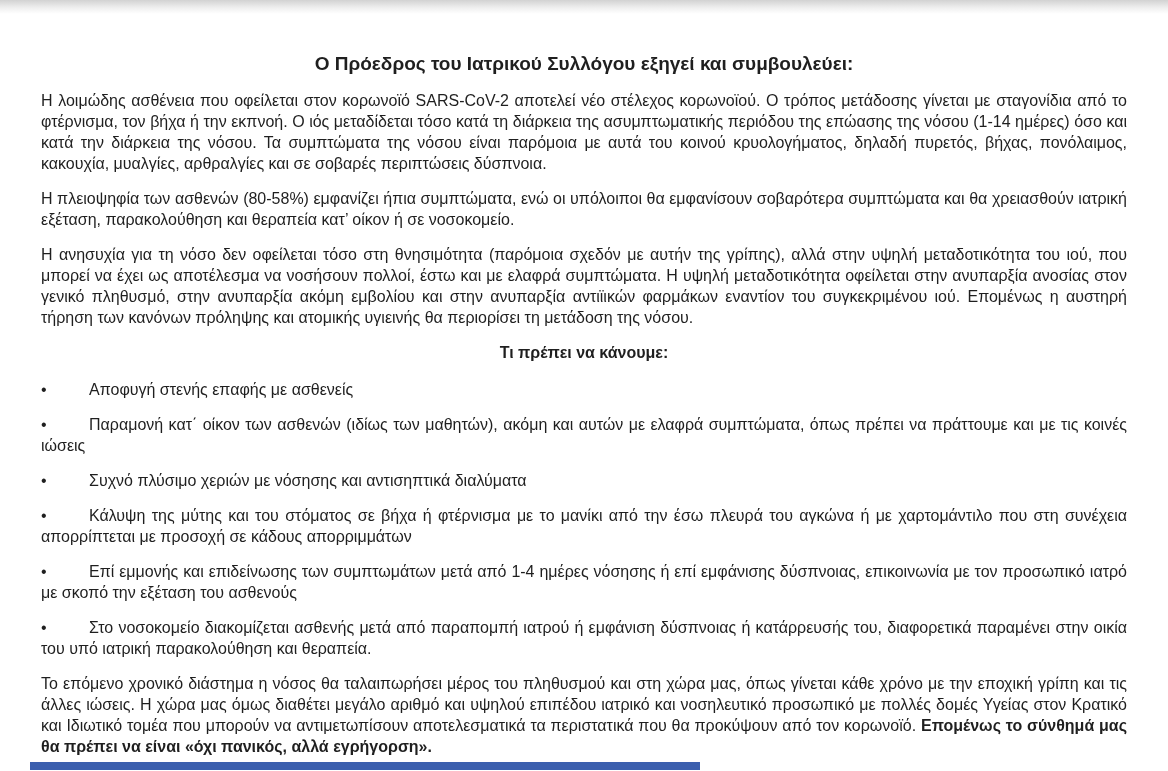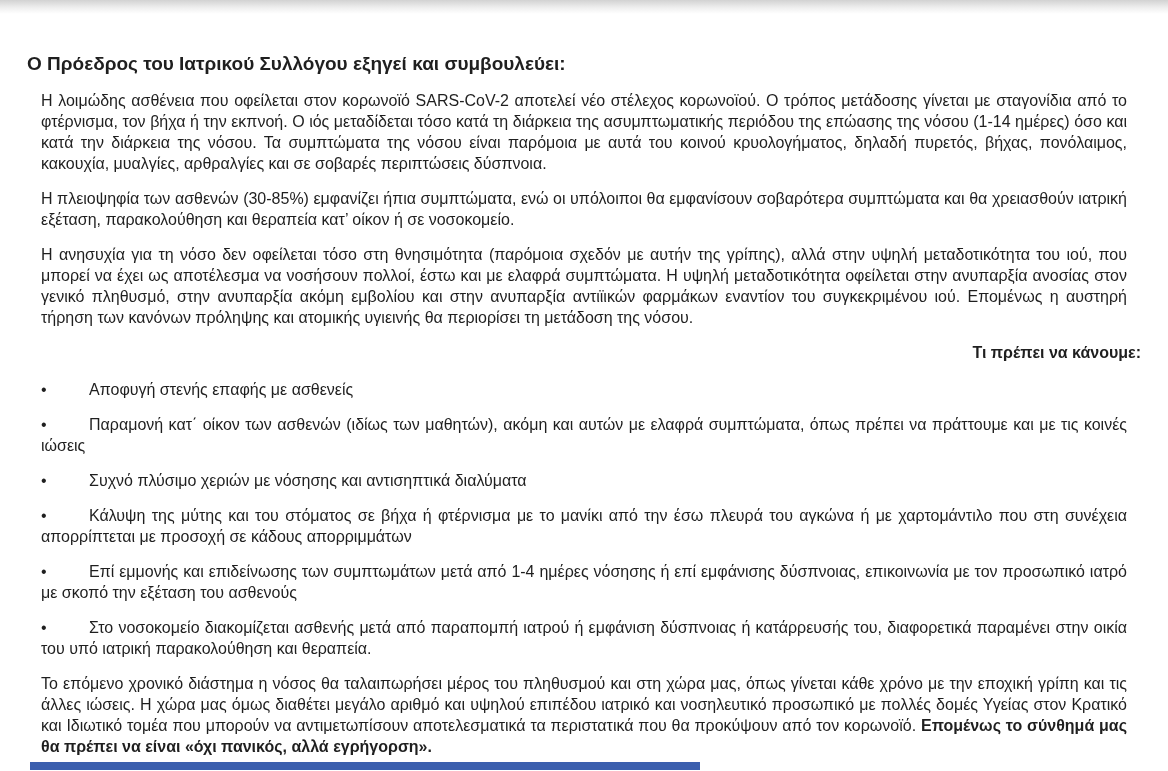--- a/index.html
+++ b/index.html
@@ -27,34 +27,34 @@
     top: 52px;
     left: 27px;
     width: 1114px;
     color: #1f1f1f;
   }
   .doc-title {
     font-size: 19px;
     font-weight: bold;
     line-height: 24px;
     margin: 0 0 1px 0;
-    text-align: left;
+    text-align: center;
   }
   .para {
     font-size: 16px;
     line-height: 21px;
     margin: 14px;
     text-align: justify;
   }
   .section-heading {
     font-size: 16px;
     font-weight: bold;
     line-height: 22.5px;
     margin: 0;
-    text-align: right;
+    text-align: center;
   }
   .bullet .bullet-mark {
     display: inline-block;
     width: 48px;
     font-size: 16px;
   }
   .closing-bold {
     font-weight: bold;
   }
   .signature {
@@ -79,21 +79,21 @@
 </head>
 <body>
 
 <div class="page">
   <div class="top-fade"></div>
 
   <div class="content">
     <h1 class="doc-title">Ο Πρόεδρος του Ιατρικού Συλλόγου εξηγεί και συμβουλεύει:</h1>
 
     <p class="para">Η λοιμώδης ασθένεια  που οφείλεται στον κορωνοϊό SARS-CoV-2 αποτελεί νέο στέλεχος κορωνοϊού. Ο τρόπος μετάδοσης γίνεται με σταγονίδια από το φτέρνισμα, τον βήχα ή την εκπνοή. Ο ιός μεταδίδεται τόσο κατά τη διάρκεια της ασυμπτωματικής περιόδου της επώασης της νόσου (1-14 ημέρες) όσο και κατά την διάρκεια της νόσου. Τα συμπτώματα της νόσου είναι παρόμοια με αυτά του κοινού κρυολογήματος, δηλαδή πυρετός, βήχας, πονόλαιμος, κακουχία, μυαλγίες, αρθραλγίες και σε σοβαρές περιπτώσεις δύσπνοια.</p>
-    <p class="para">Η πλειοψηφία των ασθενών (30-85%)  εμφανίζει ήπια συμπτώματα, ενώ οι υπόλοιποι θα εμφανίσουν σοβαρότερα συμπτώματα  και θα χρειασθούν ιατρική εξέταση, παρακολούθηση και θεραπεία κατ’ οίκον ή σε νοσοκομείο.</p>
+    <p class="para">Η πλειοψηφία των ασθενών (80-58%)  εμφανίζει ήπια συμπτώματα, ενώ οι υπόλοιποι θα εμφανίσουν σοβαρότερα συμπτώματα  και θα χρειασθούν ιατρική εξέταση, παρακολούθηση και θεραπεία κατ’ οίκον ή σε νοσοκομείο.</p>
     <p class="para">Η ανησυχία για τη νόσο δεν οφείλεται τόσο στη θνησιμότητα (παρόμοια σχεδόν με αυτήν της γρίπης),   αλλά στην υψηλή μεταδοτικότητα του ιού, που μπορεί να έχει ως αποτέλεσμα να νοσήσουν πολλοί, έστω και με ελαφρά συμπτώματα. Η υψηλή μεταδοτικότητα οφείλεται στην ανυπαρξία ανοσίας στον γενικό πληθυσμό, στην ανυπαρξία ακόμη εμβολίου και στην ανυπαρξία αντιϊικών φαρμάκων εναντίον του συγκεκριμένου ιού. Επομένως η αυστηρή τήρηση των κανόνων  πρόληψης και ατομικής υγιεινής θα περιορίσει τη μετάδοση της νόσου.</p>
 
     <p class="section-heading">Τι πρέπει να κάνουμε:</p>
 
     <p class="para bullet"><span class="bullet-mark">•</span><span>Αποφυγή στενής επαφής με ασθενείς</span></p>
     <p class="para bullet"><span class="bullet-mark">•</span><span>Παραμονή κατ΄ οίκον των ασθενών (ιδίως των μαθητών), ακόμη και αυτών με ελαφρά συμπτώματα, όπως πρέπει να πράττουμε και με τις κοινές ιώσεις</span></p>
     <p class="para bullet"><span class="bullet-mark">•</span><span>Συχνό πλύσιμο χεριών με νόσησης και αντισηπτικά διαλύματα</span></p>
     <p class="para bullet"><span class="bullet-mark">•</span><span>Κάλυψη της μύτης και του στόματος σε βήχα ή φτέρνισμα με το μανίκι από την έσω πλευρά του αγκώνα ή με χαρτομάντιλο που στη συνέχεια απορρίπτεται με προσοχή σε κάδους απορριμμάτων</span></p>
     <p class="para bullet"><span class="bullet-mark">•</span><span>Επί εμμονής και επιδείνωσης των συμπτωμάτων μετά από 1-4 ημέρες νόσησης ή επί εμφάνισης δύσπνοιας, επικοινωνία με τον προσωπικό ιατρό με σκοπό την εξέταση του ασθενούς</span></p>
     <p class="para bullet"><span class="bullet-mark">•</span><span>Στο νοσοκομείο διακομίζεται ασθενής μετά από παραπομπή ιατρού ή εμφάνιση δύσπνοιας ή κατάρρευσής του, διαφορετικά παραμένει στην οικία του υπό ιατρική παρακολούθηση και θεραπεία.</span></p>

